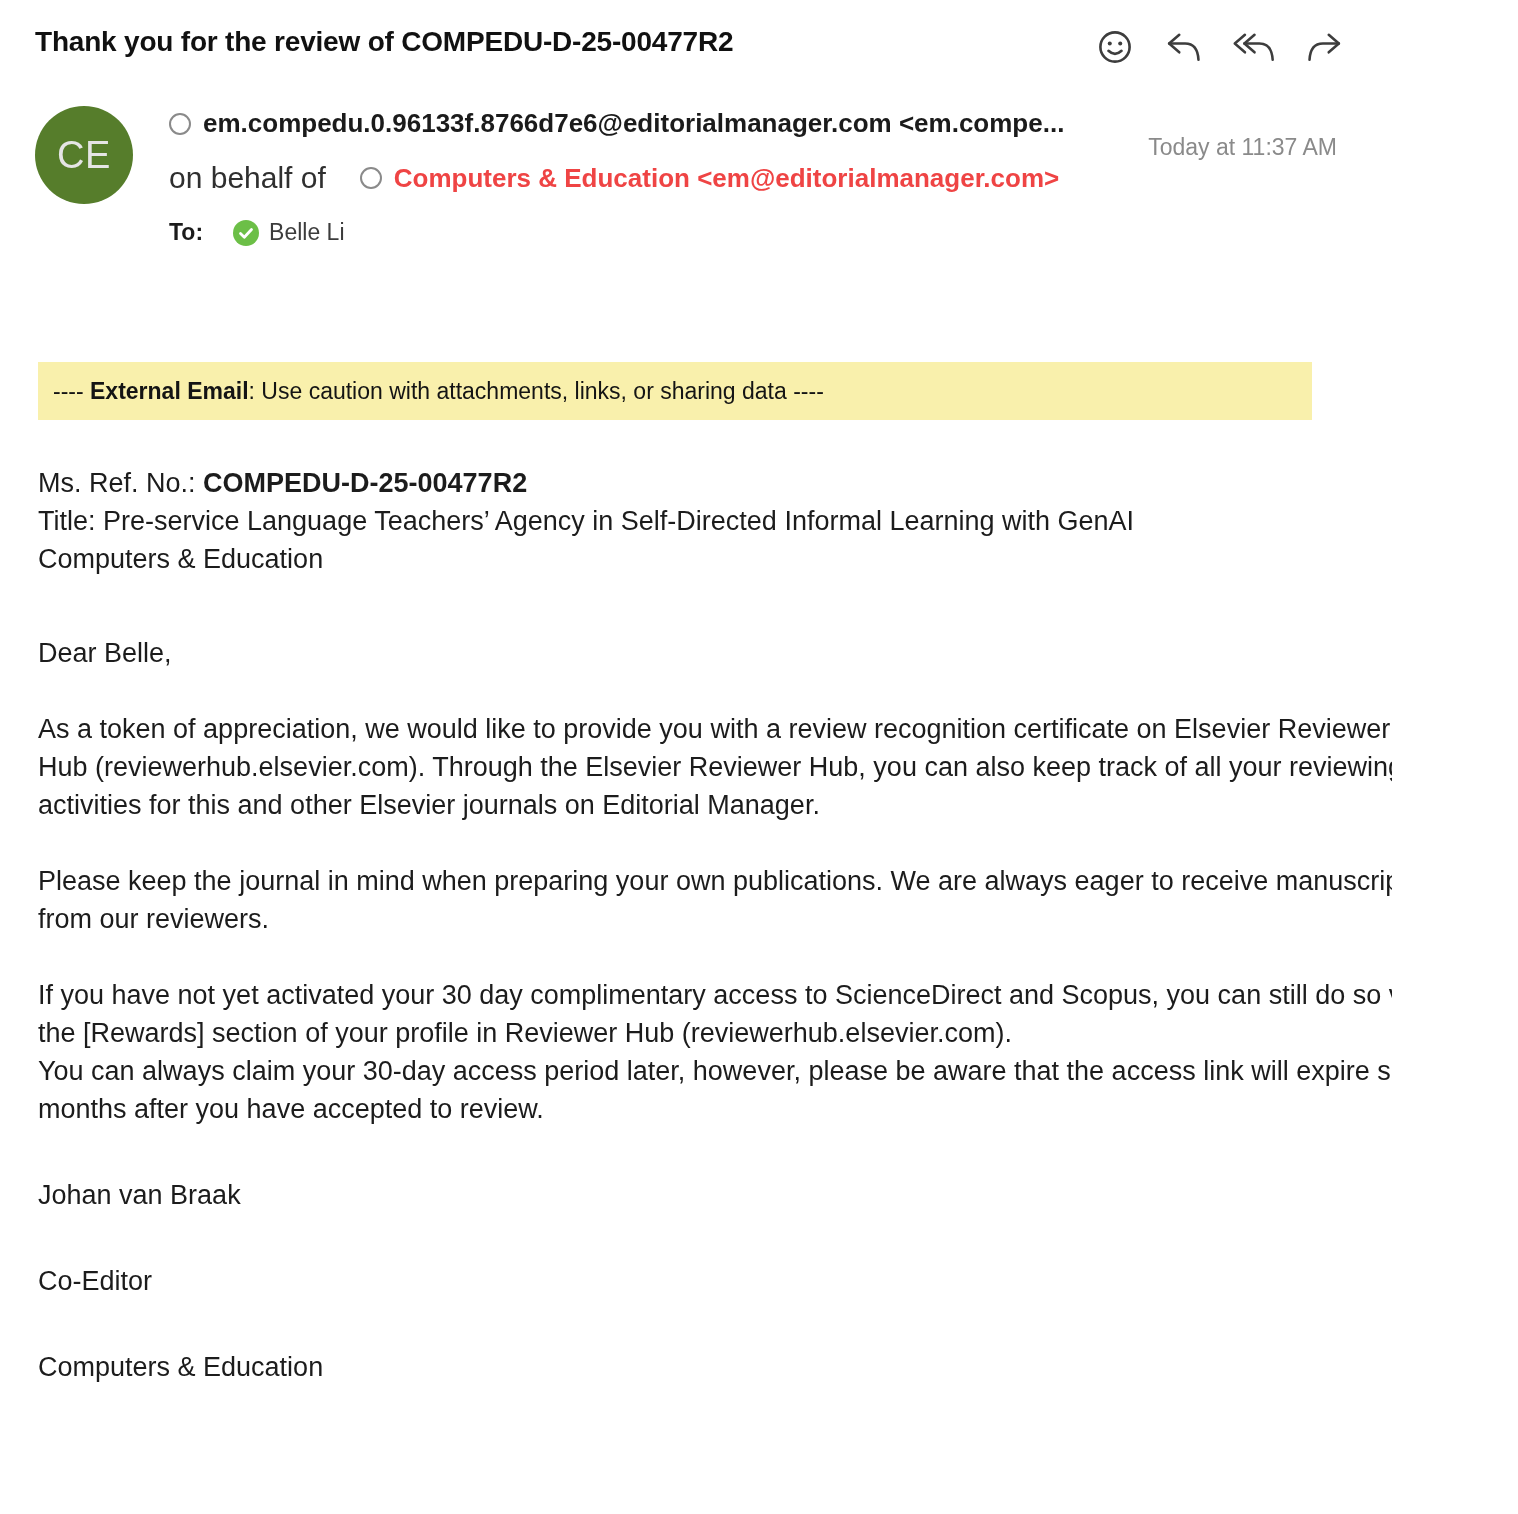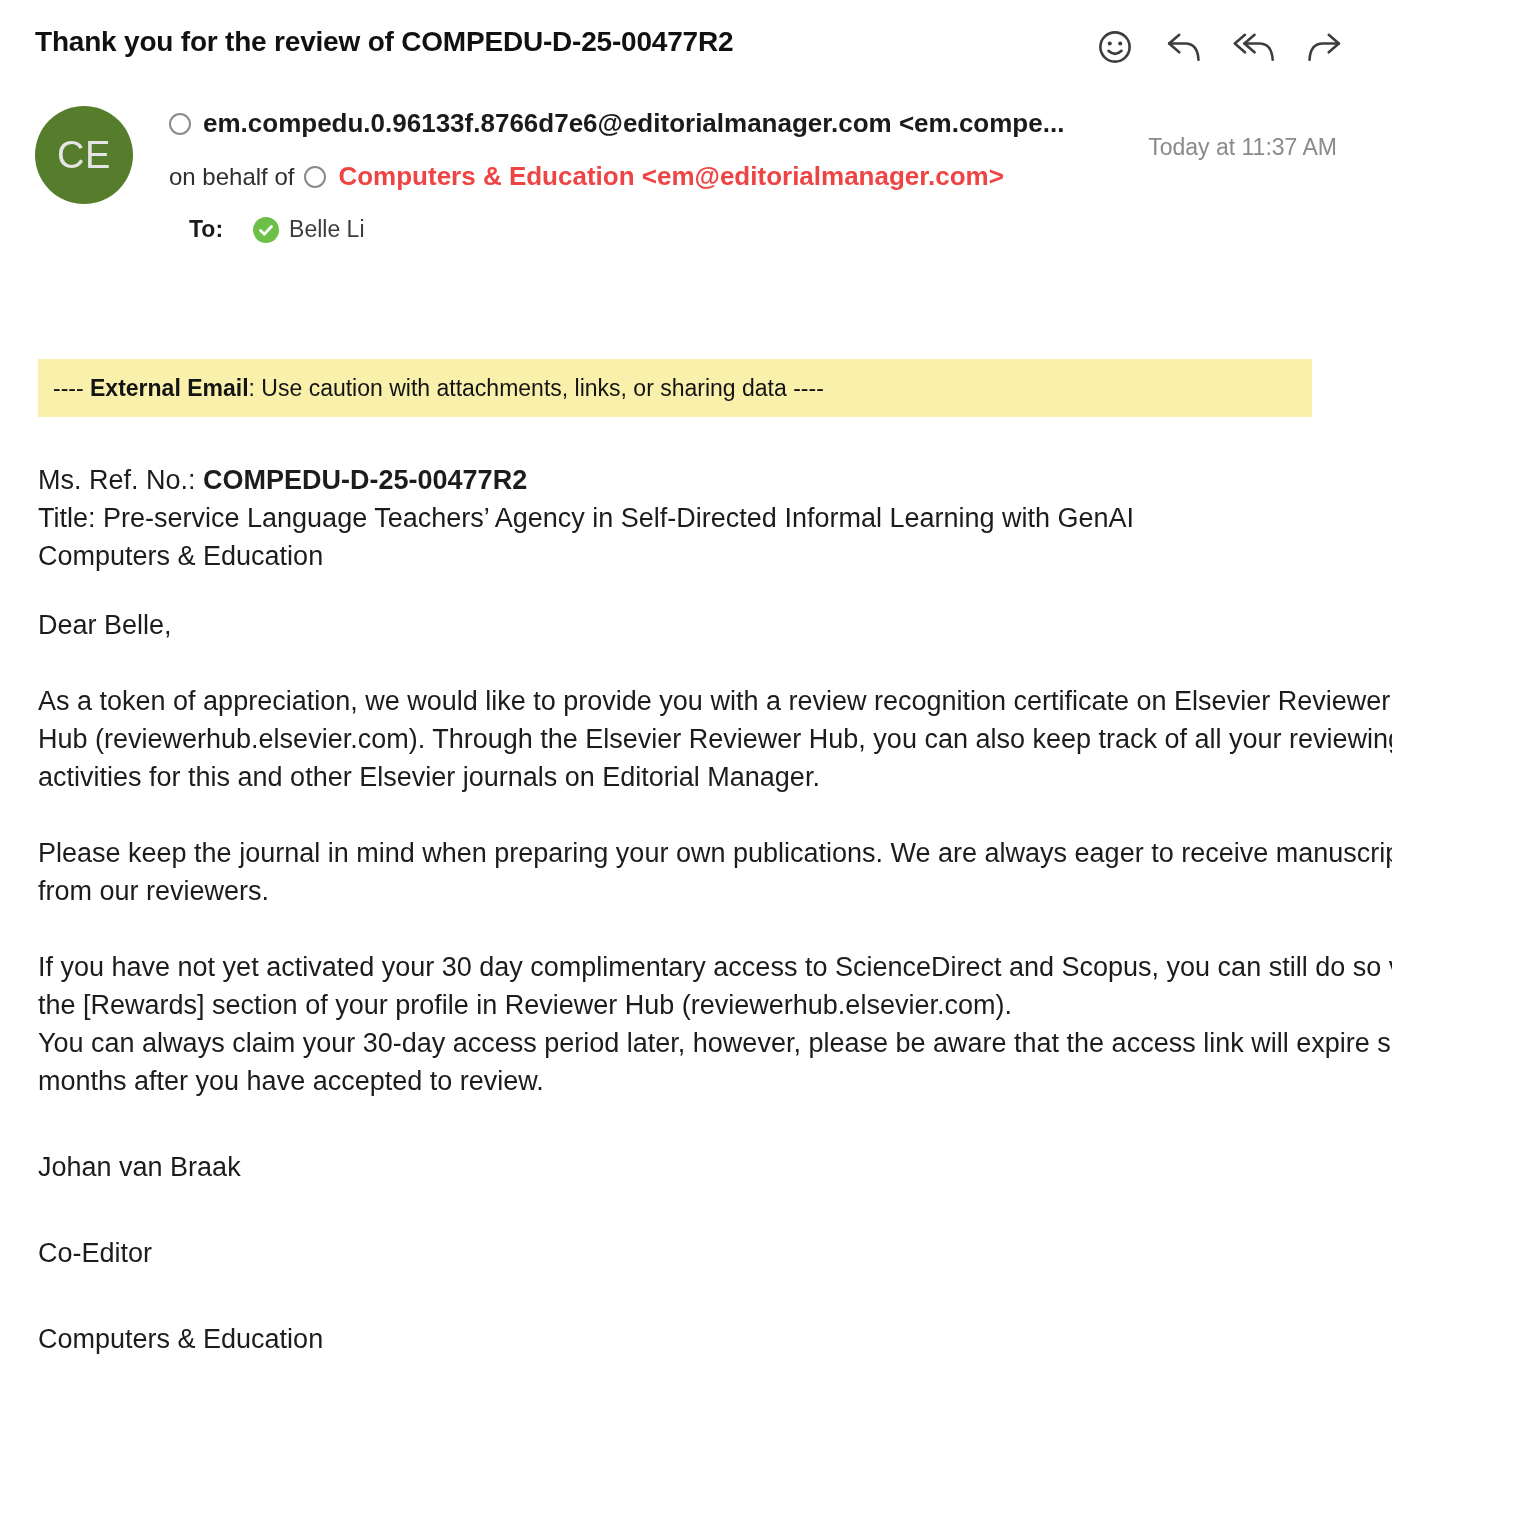--- a/index.html
+++ b/index.html
@@ -87,36 +87,35 @@
   }
   .from-address {
     font-size: 26px;
     font-weight: 700;
     color: #1b1b1b;
     overflow: hidden;
     text-overflow: ellipsis;
   }
   .behalf-row { margin-top: 22px; }
   .behalf-label {
-    font-size: 24px;
+    font-size: 30px;
     color: #2f2f2f;
-    margin-right: 10px;
+    margin-right: 34px;
   }
   .behalf-address {
     font-size: 26px;
     font-weight: 700;
     color: #ef4444;
   }
   .to-row { margin-top: 24px; }
   .to-label {
     font-size: 23px;
     font-weight: 700;
     color: #1b1b1b;
     margin-right: 30px;
-    margin-left: 20px;
   }
   .check-badge {
     width: 26px;
     height: 26px;
     flex-shrink: 0;
     margin-right: 10px;
   }
   .to-recipient {
     font-size: 23px;
     color: #3c3c3c;
@@ -148,21 +147,21 @@
     width: 1402px;
     font-size: 27px;
     line-height: 38px;
     color: #1c1c1c;
   }
   .email-body p {
     margin-bottom: 38px;
     white-space: pre-line;
   }
   .ref-line b { font-weight: 700; }
-  .meta-block { margin-bottom: 31px; }
+  .meta-block { margin-bottom: 56px; }
   .meta-block div { white-space: pre-line; }
   .closing { margin-top: 70px; }
   .signature-block { margin-top: 0; }
   .signature-block div { line-height: 38px; margin-top: 48px; }
 </style>
 </head>
 <body>
 
 <div class="page">
 

